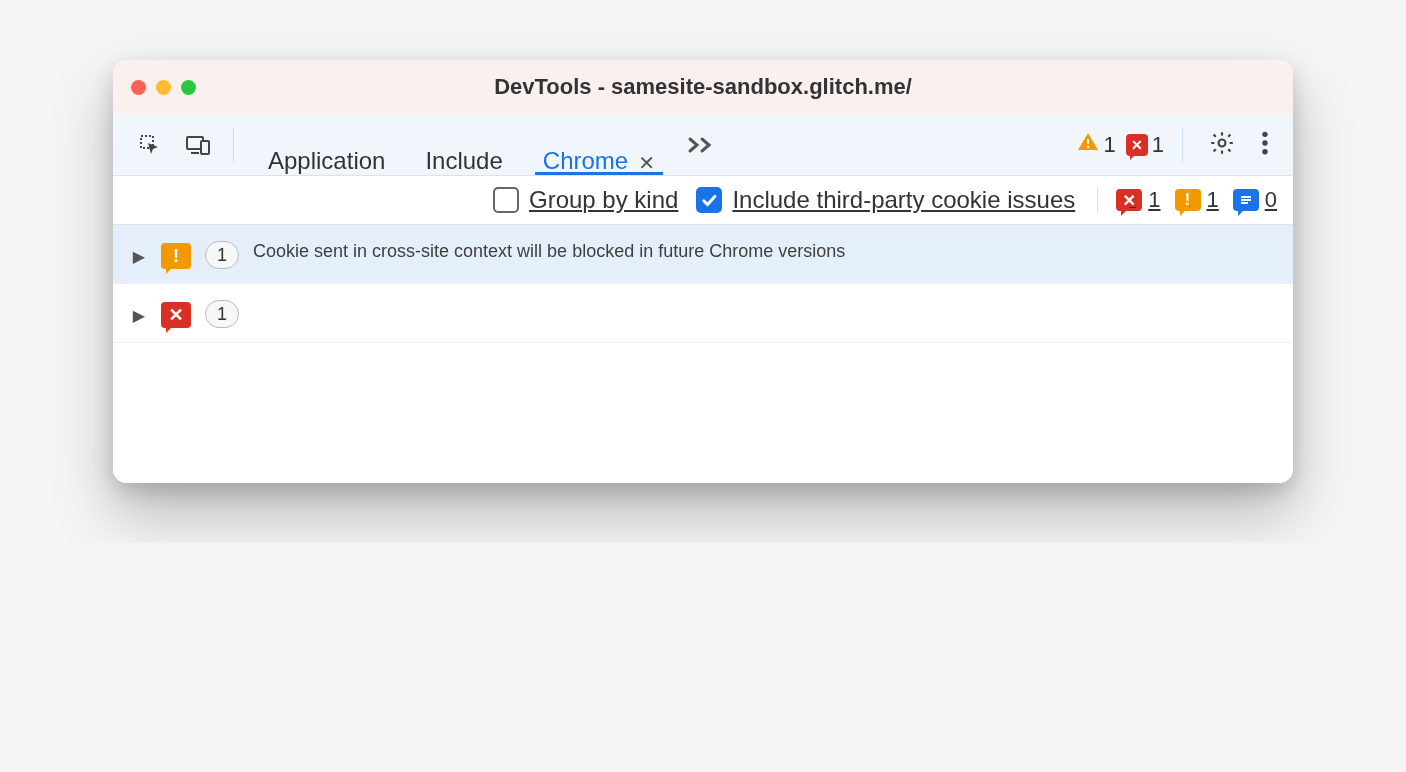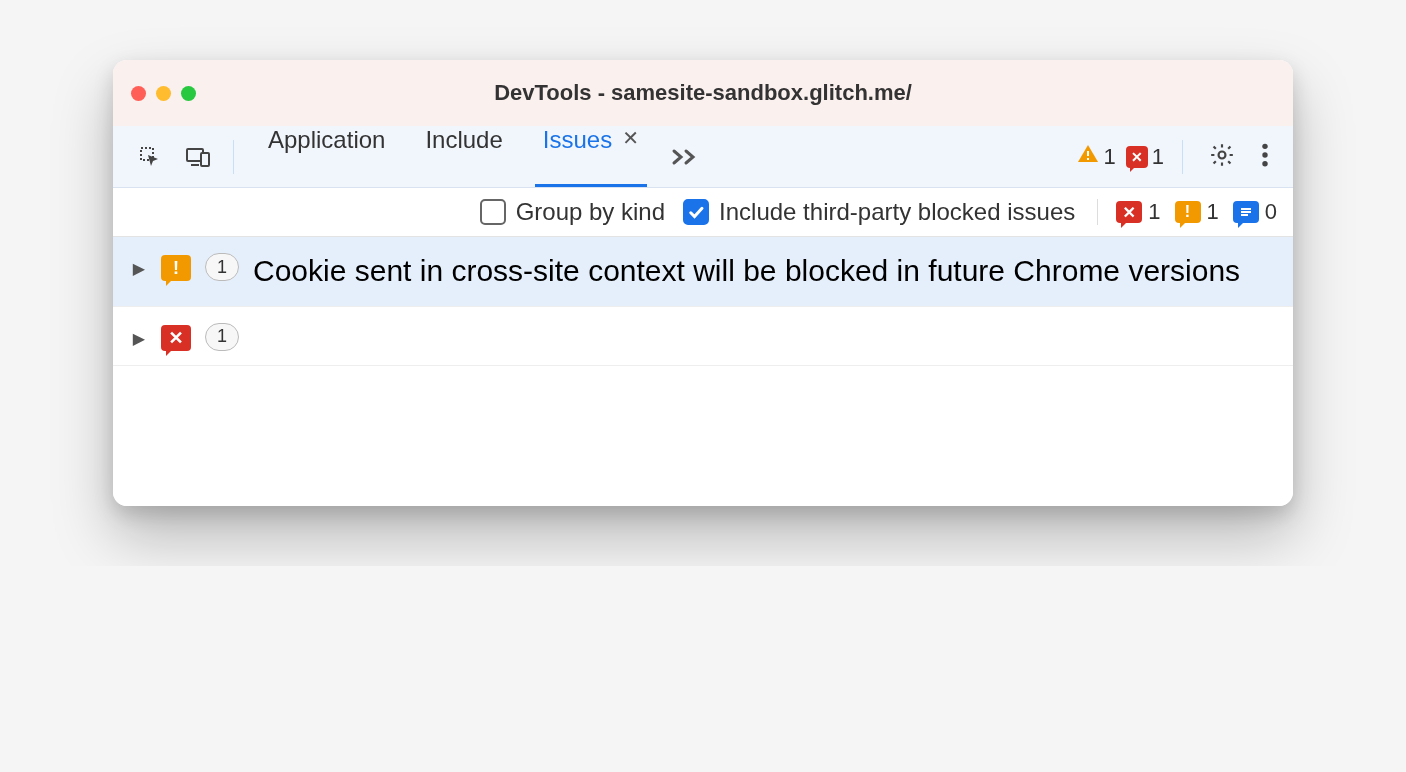--- a/index.html
+++ b/index.html
@@ -13,21 +13,21 @@
   }
   .window {
     width: 1180px;
     background: #fff;
     border-radius: 14px;
     box-shadow: 0 30px 60px rgba(0,0,0,0.25), 0 8px 20px rgba(0,0,0,0.15);
     overflow: hidden;
   }
   .titlebar {
     background: #faf0ee;
-    height: 66px;
+    height: 54px;
     display: flex;
     align-items: center;
     padding: 0 18px;
     position: relative;
   }
   .traffic-lights { display: flex; gap: 10px; }
   .tl { width: 15px; height: 15px; border-radius: 50%; }
   .tl.red { background: #ff5f57; }
   .tl.yellow { background: #febc2e; }
   .tl.green { background: #28c840; }
@@ -54,21 +54,21 @@
     display: flex; align-items: center; justify-content: center;
     color: #444;
     cursor: pointer;
   }
   .vsep {
     width: 1px; height: 34px; background: #c9def7;
     margin: 0 8px;
   }
   .tabs { display: flex; align-items: stretch; gap: 0; height: 100%; }
   .tab {
-    display: flex; align-items: flex-start;
+    display: flex; align-items: flex-end;
     padding: 0 20px;
     font-size: 24px;
     color: #333;
     cursor: pointer;
     position: relative;
     gap: 10px;
   }
   .tab.active { color: #1a73e8; }
   .tab.active::after {
     content: "";
@@ -101,20 +101,21 @@
   .gear, .kebab { cursor:pointer; color:#444; padding:0 8px;}
   .filterbar {
     display:flex; align-items:center;
     padding: 10px 16px 10px 0;
     justify-content: flex-end;
     gap: 18px;
     font-size: 24px;
     color:#333;
     border-bottom: 1px solid #e3e3e3;
     background:#fff;
+    text-decoration:underline;
   }
   .chk {
     display:flex; align-items:center; gap:10px; cursor:pointer;
   }
   .chkbox {
     width:26px;height:26px;border:2px solid #666;border-radius:5px;
     display:flex;align-items:center;justify-content:center;color:#fff;
   }
   .chkbox.checked { background:#1a73e8; border-color:#1a73e8; }
   .counts { display:flex; align-items:center; gap:14px; padding-left:18px; border-left:1px solid #ddd; margin-left:4px;}
@@ -133,21 +134,21 @@
     cursor:pointer;
   }
   .issue.selected { background:#e5effb; }
   .disclosure { color:#555; font-size:16px; padding-top:8px; width:16px; text-align:center;}
   .issue .speech{margin-top:4px; width:30px;height:26px;font-size:18px;}
   .pill {
     min-width:34px;height:28px;border:1px solid #bbb;border-radius:14px;
     display:flex;align-items:center;justify-content:center;
     font-size:18px;color:#333;background:#f7f7f7;margin-top:2px;
   }
-  .issue-title { font-size:30px; color:#000000; line-height:1.35; flex:1; padding-right:20px;}
+  .issue-title { font-size:18px; color:#404040; line-height:1.35; flex:1; padding-right:20px;}
   .panel-bottom { height:140px; background:#fff; }
 </style>
 </head>
 <body>
 
 <div class="window">
 
   <div class="titlebar">
     <div class="traffic-lights">
       <div class="tl red"></div>
@@ -174,21 +175,21 @@
     <div class="vsep"></div>
 
     <div class="tabs">
       <div class="tab">
         <span>Application</span>
       </div>
       <div class="tab">
         <span>Include</span>
       </div>
       <div class="tab active">
-        <span>Issues</span>
+        <span>Chrome</span>
         <span class="tab-close">✕</span>
       </div>
       <div class="more-tabs">
         <svg width="28" height="20" viewBox="0 0 28 20" stroke="currentColor" stroke-width="3" fill="none" stroke-linecap="round">
           <path d="M3 4 L10 10 L3 16"></path>
             <path d="M15 4 L22 10 L15 16"></path>
         </svg>
       </div>
     </div>
 
@@ -228,21 +229,21 @@
     <label class="chk">
       <span class="chkbox"></span>
       <span>Group by kind</span>
     </label>
     <label class="chk">
       <span class="chkbox checked">
         <svg width="18" height="18" viewBox="0 0 24 24" fill="none" stroke="#fff" stroke-width="4" stroke-linecap="round">
             <path d="M5 13l5 5L20 7"></path>
           </svg>
       </span>
-      <span>Include third-party blocked issues</span>
+      <span>Include third-party cookie issues</span>
     </label>
     <div class="counts">
       <div class="cnt">
         <span class="speech red">✕</span>
         <span>1</span>
       </div>
       <div class="cnt">
         <span class="speech org">!</span>
         <span>1</span>
       </div>

